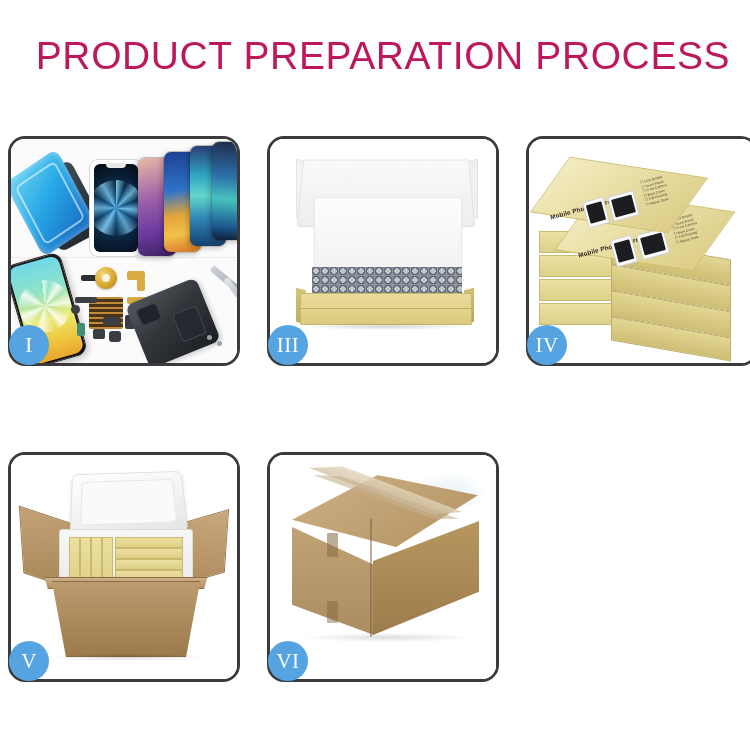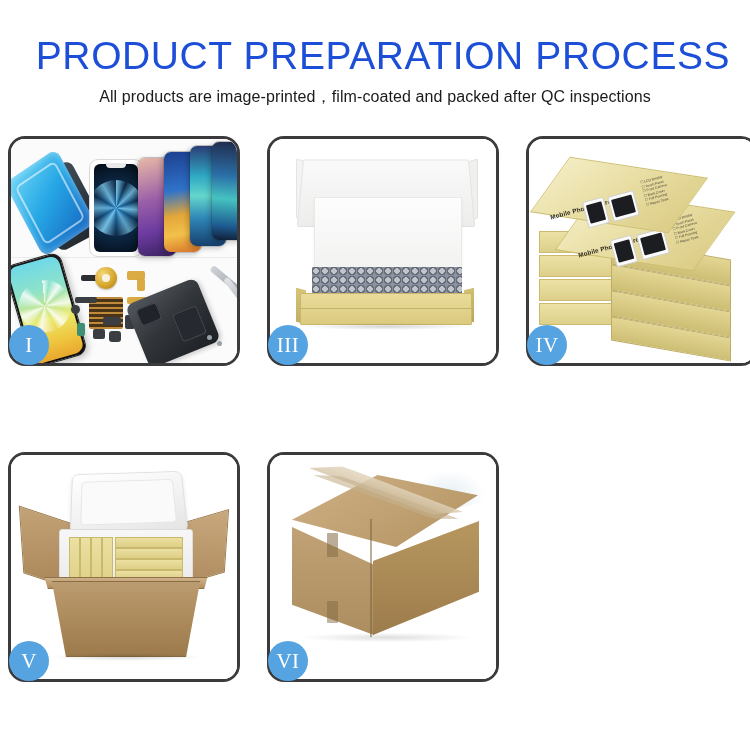--- a/index.html
+++ b/index.html
@@ -30,21 +30,21 @@
     width: 750px;
     text-align: center;
   }
   .title {
     margin: 0;
     padding: 36px 0 0 16px;
     font-family: "Liberation Sans", sans-serif;
     font-size: 39px;
     font-weight: 500;
     letter-spacing: 0.6px;
-    color: #1d4ed8;
+    color: #be185d;
     line-height: 1.05;
     white-space: nowrap;
   }
   .subtitle {
     margin: 0;
     padding: 10px 0 0 0;
     font-family: "Liberation Sans", sans-serif;
     font-size: 16px;
     font-weight: 400;
     letter-spacing: 0.1px;
@@ -518,21 +518,20 @@
     background: radial-gradient(ellipse at 50% 50%, rgba(0,0,0,.13) 0%, rgba(0,0,0,0) 74%);
   }
 </style>
 </head>
 <body>
 
 <div class="page">
 
   <div class="header">
     <h1 class="title">PRODUCT PREPARATION PROCESS</h1>
-    <p class="subtitle">All products are image-printed，film-coated and packed after QC inspections</p>
   </div>
 
   <div class="grid">
 
     <div class="panel">
       <div class="panel-inner">
         <div class="p1-bg"></div>
         <div class="p1-shelf"></div>
 
         <div class="p1-film2"></div>

